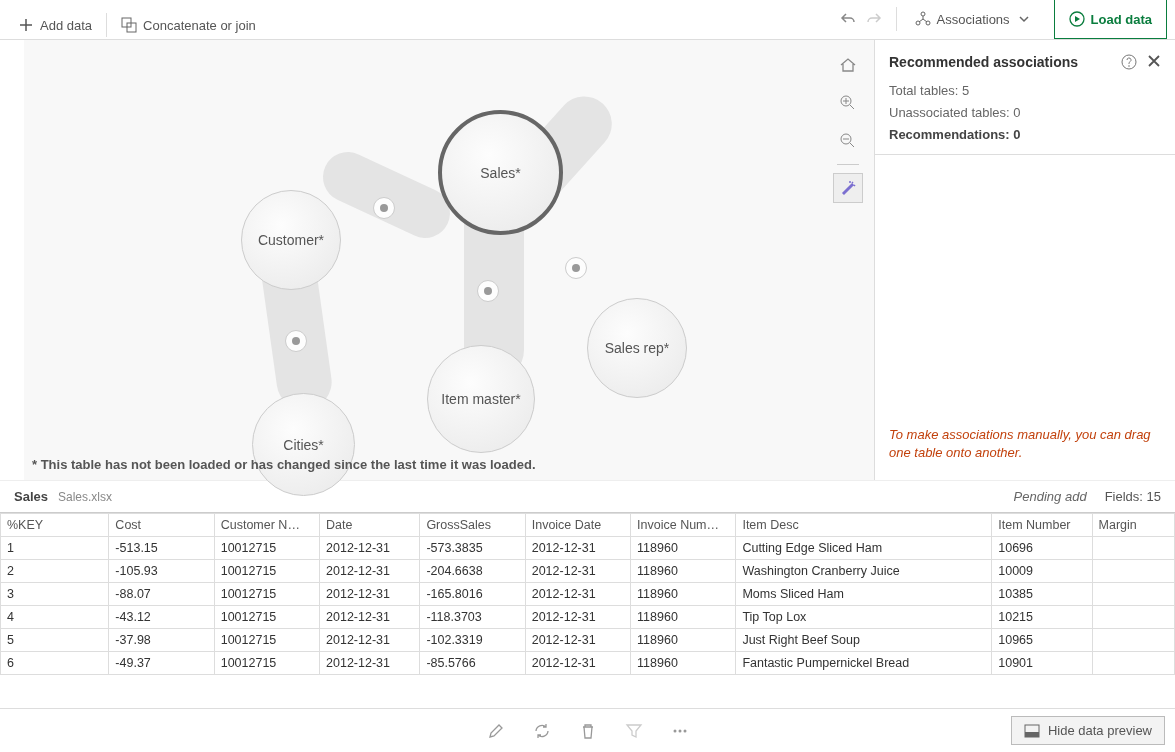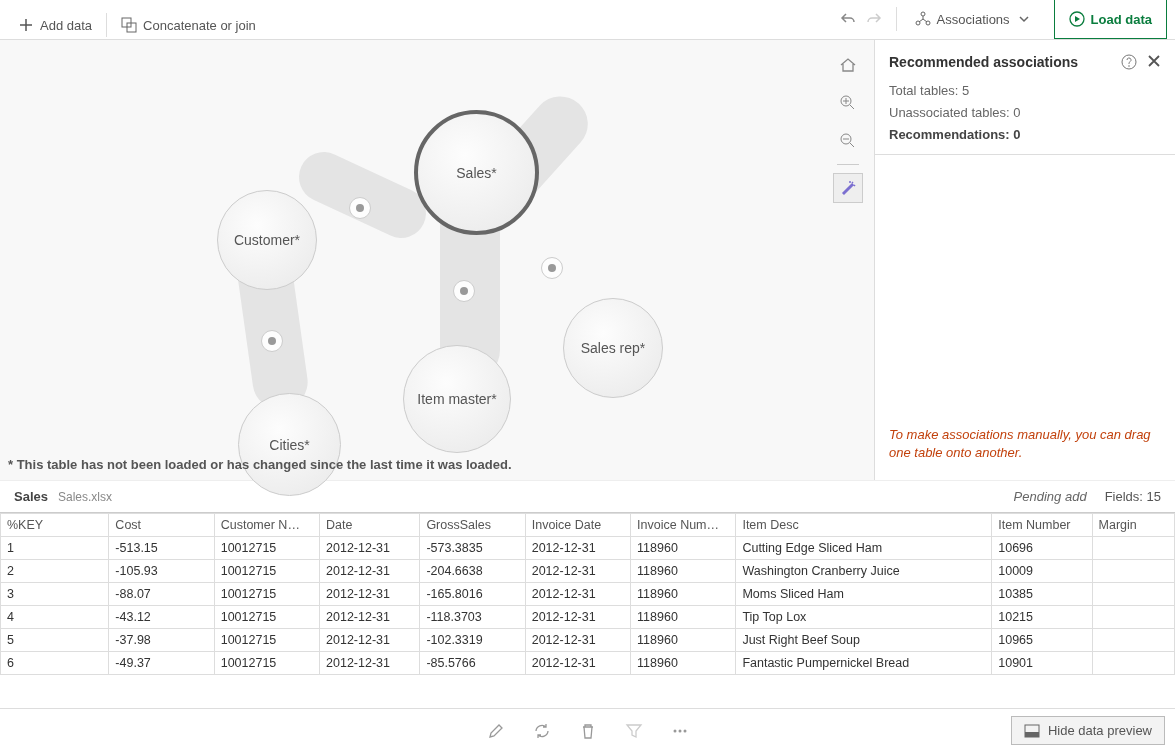--- a/index.html
+++ b/index.html
@@ -10,21 +10,21 @@
 .tb-left { display: flex; align-items: center; gap: 0; }
 .tb-right { margin-left: auto; display: flex; align-items: center; gap: 4px; }
 .tb-btn { display: flex; align-items: center; gap: 6px; padding: 6px 10px; cursor: pointer; color: #555; }
 .tb-sep { width: 1px; height: 24px; background: #ddd; margin: 0 4px; }
 .icon { width: 16px; height: 16px; display: inline-flex; align-items: center; justify-content: center; }
 .assoc-dd { display: flex; align-items: center; gap: 6px; padding: 6px 10px; cursor: pointer; color: #555; }
 .load-btn { display: flex; align-items: center; gap: 6px; padding: 8px 14px; border: 1px solid #0a7d3e; color: #0a7d3e; font-weight: bold; cursor: pointer; margin-left: 8px; height: 40px; }
 
 
 .mid { display: flex; height: 440px; }
-.canvas { flex: 1; background: #f8f8f8; position: relative; border-right: 1px solid #ddd; }
+.canvas { flex: 1; background: #f8f8f8; position: relative; border-right: 1px solid #ddd; margin-left: 24px; }
 .canvas-tools { position: absolute; right: 8px; top: 10px; width: 36px; display: flex; flex-direction: column; align-items: center; gap: 8px; }
 .ctool { width: 30px; height: 30px; display: flex; align-items: center; justify-content: center; color: #888; cursor: pointer; }
 .ctool.active { background: #eee; border: 1px solid #ccc; }
 .ctool-sep { width: 22px; height: 1px; background: #ccc; }
 
 .bubble { position: absolute; border-radius: 50%; background: radial-gradient(circle at 40% 35%, #fdfdfd, #e8e8e8); border: 1px solid #ccc; display: flex; align-items: center; justify-content: center; text-align: center; font-size: 14px; color: #555; }
 .bubble.sel { border: 4px solid #666; }
 .conn { position: absolute; width: 22px; height: 22px; border-radius: 50%; background: #fdfdfd; border: 1px solid #ccc; display: flex; align-items: center; justify-content: center; }
 .conn::after { content: ""; width: 8px; height: 8px; border-radius: 50%; background: #999; }
 
@@ -141,21 +141,21 @@
     <div class="limb" style="left:440px; top:150px; width:60px; height:190px; border-radius:40px;"></div>
     <div class="limb" style="left:485px; top:140px; width:140px; height:55px; transform:rotate(-48deg); transform-origin:left center; border-radius:30px;"></div>
     <div class="limb" style="left:245px; top:205px; width:55px; height:165px; border-radius:40px; transform:rotate(-8deg);"></div>
 
     <div class="bubble sel" style="left:414px; top:70px; width:125px; height:125px;">
       <span>Sales*</span>
     </div>
     <div class="bubble" style="left:217px; top:150px; width:100px; height:100px;">
       <span>Customer*</span>
     </div>
-    <div class="bubble" style="left:238px; top:353px; width:103px; height:103px;">
+    <div class="bubble" style="left:228px; top:353px; width:103px; height:103px;">
       <span>Cities*</span>
     </div>
     <div class="bubble" style="left:403px; top:305px; width:108px; height:108px;">
       <span>Item master*</span>
     </div>
     <div class="bubble" style="left:563px; top:258px; width:100px; height:100px;">
       <span>Sales rep*</span>
     </div>
 
     <div class="conn" style="left:349px; top:157px;"></div>

